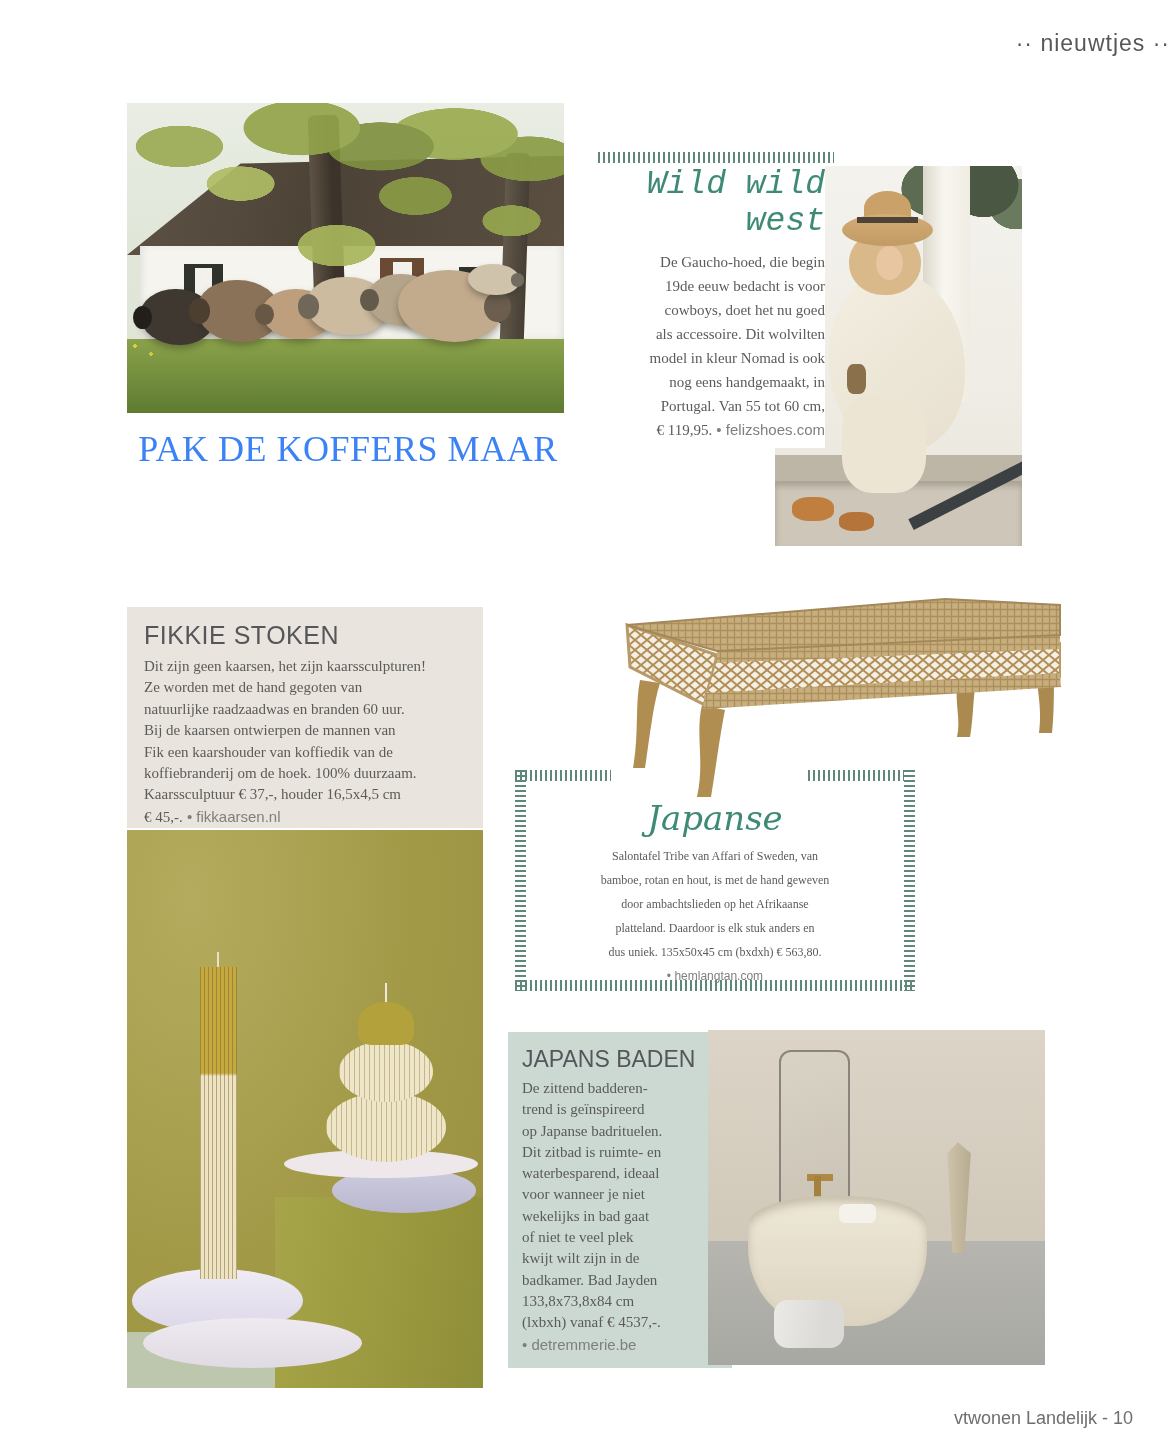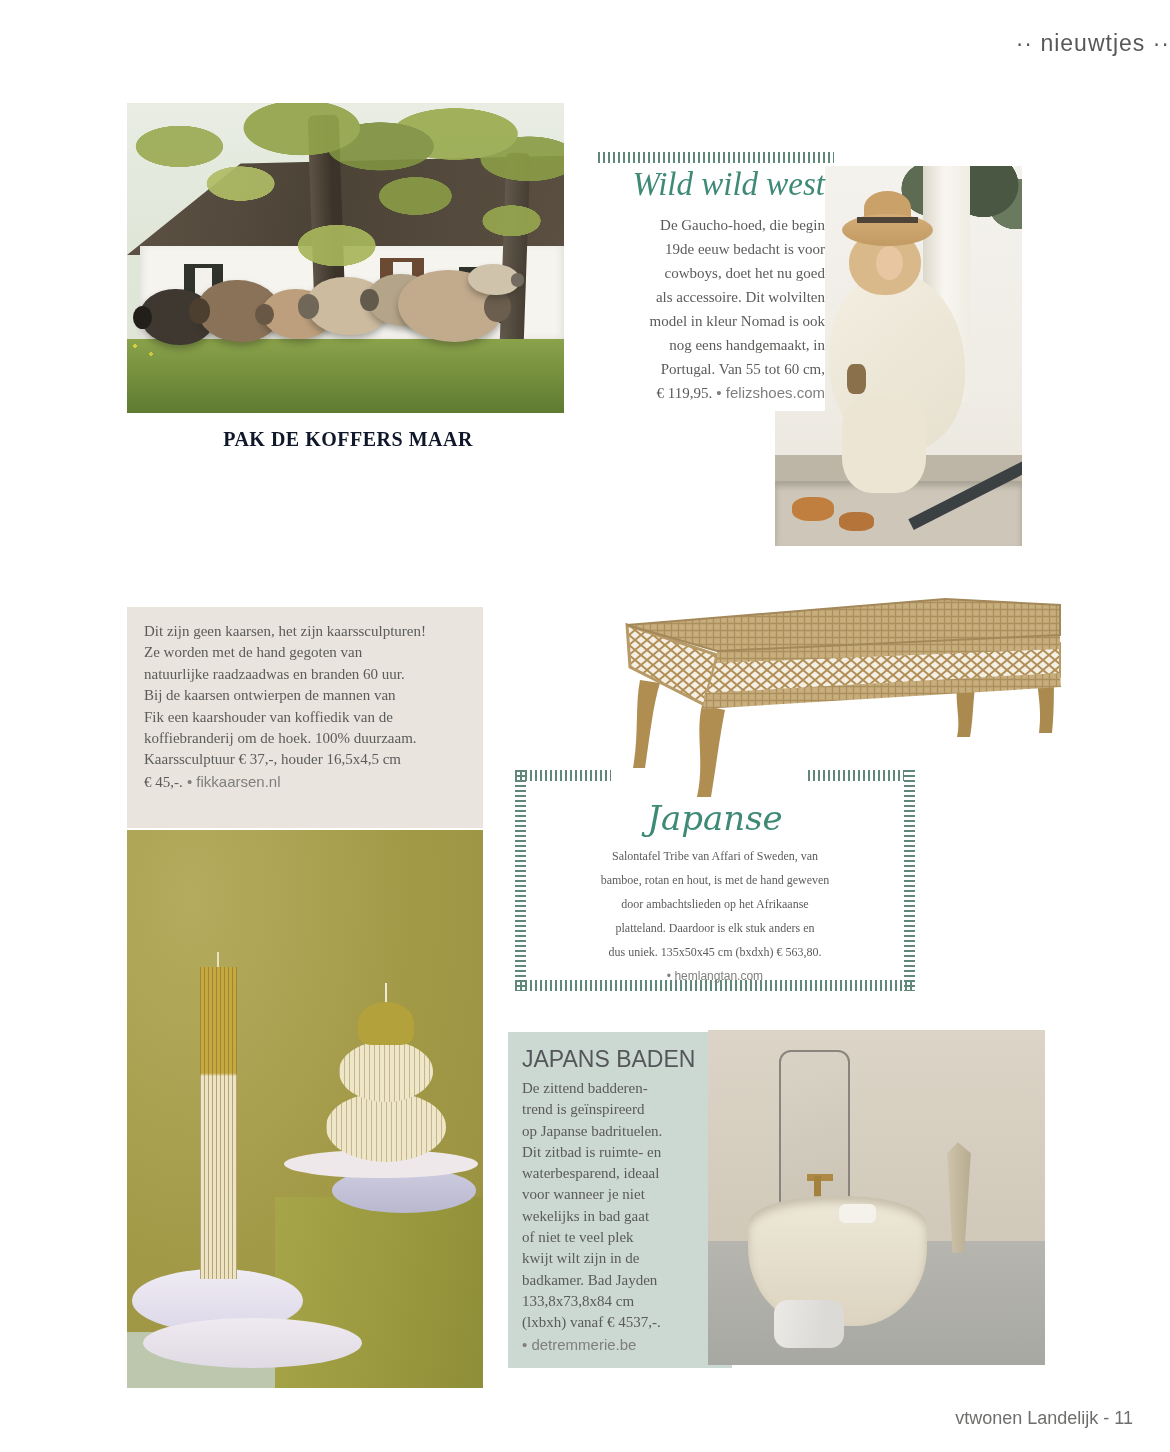--- a/index.html
+++ b/index.html
@@ -8,25 +8,25 @@
   .abs{position:absolute;}
   .pre{white-space:pre-line;}
 
   
   .page-header{left:0;top:30px;width:1170px;text-align:right;
     font-family:"Liberation Sans",sans-serif;font-size:23px;color:#58585a;letter-spacing:1px;}
   .page-footer{right:37px;top:1408px;font-family:"Liberation Sans",sans-serif;
     font-size:18px;color:#6e6e6c;}
 
   .koffers{left:118px;top:428px;width:460px;text-align:center;}
-  .koffers h2{margin:0 0 8px 0;font-size:20px;font-weight:bold;color:#0f172a;letter-spacing:.5px;}
+  .koffers h2{margin:0 0 8px 0;font-size:36px;font-weight:normal;color:#3b82f6;letter-spacing:.5px;}
   .koffers p{margin:0;font-size:16px;line-height:25px;color:#5b5b59;}
 
   .ww-block{left:585px;top:160px;width:240px;text-align:right;background:#ffffff;z-index:3;padding-bottom:6px;}
-  .ww-block h2{margin:6px 0 10px 0;font-family:Liberation Serif, serif;font-style:italic;
+  .ww-block h2{margin:6px 0 10px 0;font-family:Liberation Mono, monospace;font-style:italic;
     font-weight:normal;font-size:33px;color:#3e8a76;}
   .ww-block p{margin:0;font-size:15px;line-height:24px;color:#5b5b59;}
 
   .fikkie{left:127px;top:607px;width:356px;height:221px;background:#e9e4de;box-sizing:border-box;
     padding:14px 16px 0 17px;}
   .fikkie h2{margin:0 0 6px 0;font-family:"Liberation Sans",sans-serif;font-weight:normal;
     font-size:25px;color:#55565a;letter-spacing:.5px;}
   .fikkie p{margin:0;font-size:15px;line-height:21.4px;color:#5b5b59;}
 
   .handwerk-box{left:515px;top:770px;width:400px;height:221px;z-index:1;}
@@ -232,20 +232,21 @@
 19de eeuw bedacht is voor
 cowboys, doet het nu goed
 als accessoire. Dit wolvilten
 model in kleur Nomad is ook
 nog eens handgemaakt, in
 Portugal. Van 55 tot 60 cm,
 € 119,95.</span><span class="link"> • felizshoes.com</span></p>
   </div>
 
   <div class="abs fikkie">
+    <h2>FIKKIE STOKEN</h2>
     <p class="pre"><span>Dit zijn geen kaarsen, het zijn kaarssculpturen!
 Ze worden met de hand gegoten van
 natuurlijke raadzaadwas en branden 60 uur.
 Bij de kaarsen ontwierpen de mannen van
 Fik een kaarshouder van koffiedik van de
 koffiebranderij om de hoek. 100% duurzaam.
 Kaarssculptuur € 37,-, houder 16,5x4,5 cm
 € 45,-.</span><span class="link"> • fikkaarsen.nl</span></p>
   </div>
 
@@ -328,15 +329,15 @@
     <div class="bt-floor"></div>
     <div class="bt-mirror"></div>
     <div class="bt-faucet-h"></div>
     <div class="bt-faucet-v"></div>
     <div class="bt-towel"></div>
     <div class="bt-tub"></div>
     <div class="bt-caddy"></div>
     <div class="bt-stool"></div>
   </div>
 
-  <div class="abs page-footer">vtwonen Landelijk - 11</div>
+  <div class="abs page-footer">vtwonen Landelijk - 10</div>
 
 </div>
 
 </body></html>

